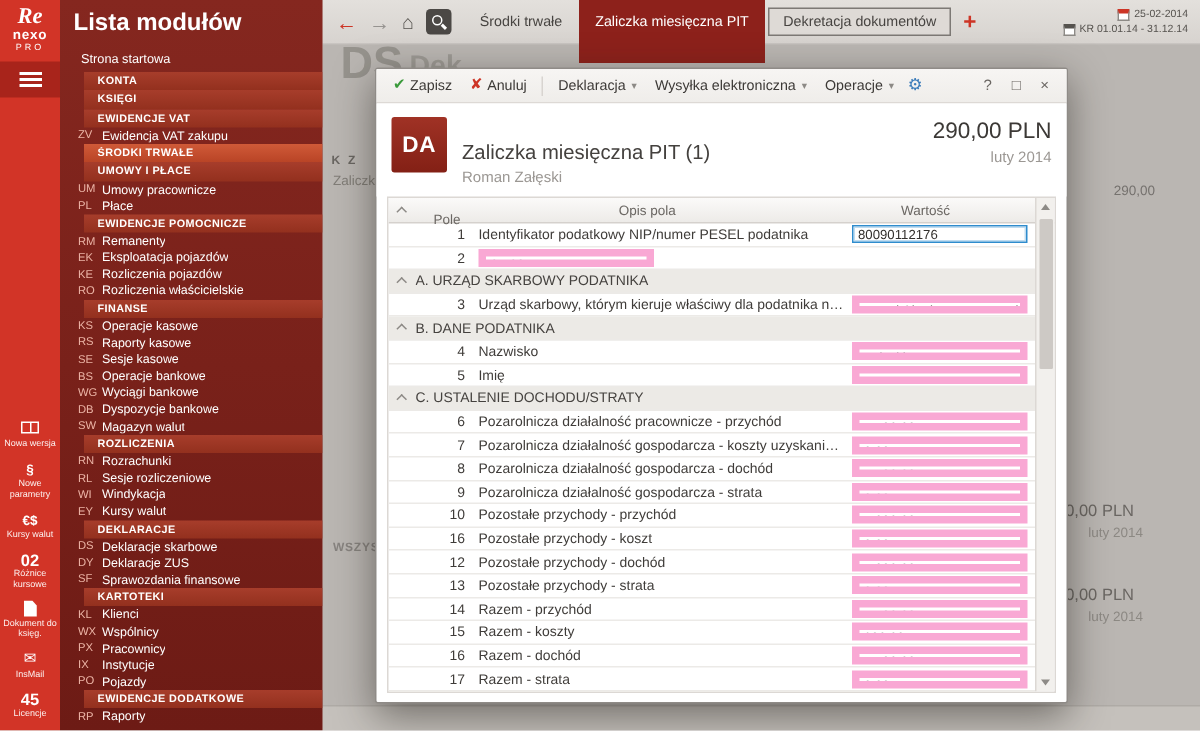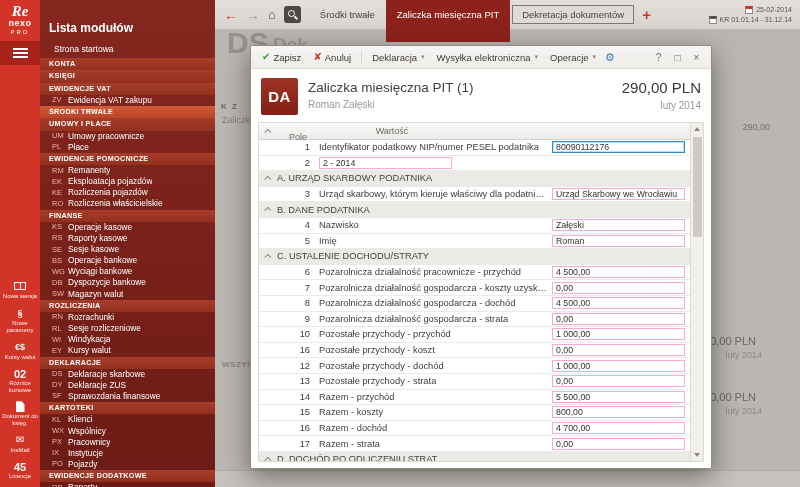--- a/index.html
+++ b/index.html
@@ -23,25 +23,25 @@
   .ri-label { display:block; font-size:6px; line-height:1.15; color:rgba(255,255,255,.92); padding:0 1px; }
   .ic-book { display:inline-block; width:12px; height:8px; border:1px solid #fff; position:relative; vertical-align:middle; }
   .ic-book::after { content:""; position:absolute; left:50%; top:0; bottom:0; width:1px; background:#fff; }
   .ic-doc { display:inline-block; width:9px; height:11px; background:#fff; vertical-align:middle;
             clip-path:polygon(0 0,68% 0,100% 30%,100% 100%,0 100%); }
   .ri-glyph { font-size:9px; font-weight:bold; }
 
   
   .sidebar { position:absolute; left:40px; top:0; width:175px; height:100%; z-index:6; color:#fff;
              background:linear-gradient(#85271f,#6d1b15); overflow:hidden; }
-  .sb-title { font-size:12px; font-weight:bold; padding:21px 0 6px 9px; }
+  .sb-title { font-size:16px; font-weight:bold; padding:7px 0 6px 9px; }
   .sb-item { display:flex; align-items:center; cursor:pointer; }
   .sb-item.link { padding:3px 0 4px 14px; font-size:8.5px; }
   .sb-item.section { background:linear-gradient(#a73d2b,#93301e); font-size:7.2px; font-weight:bold;
-                     letter-spacing:.3px; padding:2px 0 2px 9px; line-height:1.15; text-transform:uppercase; }
+                     letter-spacing:.3px; padding:2px 0 2px 9px; line-height:1.15; text-transform:uppercase;margin-left:16px; }
   .sb-item.section.active { background:linear-gradient(#d05a38,#b94426); }
   .sb-item.module { padding:1px 0 1px 12px; font-size:8.3px; line-height:1.1; }
   .sb-code { color:#ecb4a6; width:16px; flex:none; font-size:7.5px; }
   .sb-label { white-space:nowrap; overflow:hidden; text-overflow:ellipsis; }
 
   
   .main { position:absolute; left:215px; top:0; right:0; bottom:0; }
   .topbar { position:absolute; left:0; top:0; right:0; height:30px; z-index:4;
             background:linear-gradient(#e3e0dc,#d7d3cf); border-bottom:1px solid #bfbbb7;
             display:flex; align-items:center; padding:0 5px; }
@@ -94,21 +94,21 @@
   .ic-x { color:#cd3526; font-size:10px; }
   .dd { font-style:normal; font-size:7px; color:#8d8a86; margin-left:1px; }
   .ic-gear { color:#3c7cba; font-size:11px; margin-left:2px; cursor:pointer; }
   .vsep { width:1px; height:13px; background:#d8d4d0; margin:0 3px; }
   .tb-sp { flex:1; }
   .win-btn { width:17px; text-align:center; font-size:10px; color:#6b6763; cursor:pointer; }
   .dlg-header { flex:none; display:flex; align-items:flex-start; padding:9px 10px 7px; background:#fff; }
   .badge { width:37px; height:37px; background:linear-gradient(#a03225,#832015); color:#fff; font-size:15px; font-weight:bold;
            display:flex; align-items:center; justify-content:center; border-radius:2px; letter-spacing:.5px; flex:none; }
   .titles { margin-left:10px; min-width:0; }
-  .dlg-title { font-size:13.5px; color:#44413e; margin-top:2px; white-space:nowrap; }
+  .dlg-title { font-size:13.5px; color:#44413e; margin-top:16px; white-space:nowrap; }
   .dlg-sub { font-size:10px; color:#9b9793; margin-top:4px; }
   .amounts { margin-left:auto; text-align:right; flex:none; }
   .amt { font-size:15px; color:#3c3936; margin-top:1px; }
   .period { font-size:10px; color:#9b9793; margin-top:4px; }
 
   .dlg-table { flex:1; margin:0 7px 6px; border:1px solid #dcd8d4; position:relative;
                display:flex; flex-direction:column; overflow:hidden; background:#fff; }
   .t-head { flex:none; height:17px; display:flex; align-items:center; padding-right:13px;
             background:linear-gradient(#fbfaf9,#edebe8); border-bottom:1px solid #d5d1cd; font-size:9px; color:#6b6763; }
   .hc, .cell-caret { width:18px; flex:none; display:flex; justify-content:center; align-items:center; }
@@ -117,22 +117,22 @@
   .h-val { width:146px; flex:none; text-align:center; }
   .caret-i { width:5px; height:5px; border-style:solid; border-color:#8d8a86; border-width:1.5px 0 0 1.5px;
              transform:rotate(45deg) translateY(1px); display:none; }
   .t-head .caret-i { display:block; }
   .t-body { flex:1; overflow:hidden; padding-right:13px; }
   .t-row { display:flex; align-items:center; height:15.6px; border-bottom:1px solid #eceae7; font-size:9.3px; color:#3f3c39; }
   .t-row.section { background:#eceae6; color:#45423f; }
   .t-row.section .caret-i { display:block; }
   .cell-num { width:42px; flex:none; text-align:right; padding-right:9px; }
   .cell-desc { flex:1; white-space:nowrap; overflow:hidden; text-overflow:ellipsis; padding-right:4px; }
-  .cell-val { width:138px; flex:none; padding-right:5px; }
-  .val-box { display:block; border:1px solid #f9a8d4; background:#fff; height:12px; line-height:11px;
+  .cell-val { width:122px; flex:none; padding-right:5px; }
+  .val-box { display:block; border:5px solid #f9a8d4; background:#fff; height:12px; line-height:11px;
              font-size:8.8px; padding:0 3px; color:#33302d; overflow:hidden; white-space:nowrap; cursor:text; }
   .t-row.focused .val-box { border:1px solid #2f8ccd; box-shadow:inset 0 0 0 1px rgba(47,140,205,.3); }
   .scrollbar { position:absolute; right:0; top:0; bottom:0; width:13px; background:#f2f0ed; border-left:1px solid #dcd8d4;
                display:flex; flex-direction:column; align-items:center; cursor:pointer; }
   .sb-up { margin-top:4px; width:0; height:0; border-left:3px solid transparent; border-right:3px solid transparent; border-bottom:4px solid #8d8a86; }
   .sb-thumb { width:9px; height:100px; background:#cdc9c5; border-radius:1px; margin-top:6px; }
   .sb-down { margin-top:auto; margin-bottom:4px; width:0; height:0; border-left:3px solid transparent; border-right:3px solid transparent; border-top:4px solid #8d8a86; }
 </style>
 </head>
 <body>
@@ -471,20 +471,21 @@
       <div class="period">luty 2014</div>
     </div>
   </div>
 
   <div class="dlg-table">
     <div class="t-head">
       <span class="hc">
           <i class="caret-i"></i>
         </span>
       <span class="h-num">Pole</span>
+      <span class="h-desc">Opis pola</span>
       <span class="h-val">Wartość</span>
     </div>
     <div class="t-body">
 
         <div class="t-row field focused">
           <span class="cell-caret"></span>
           <span class="cell-num">1</span>
           <span class="cell-desc">Identyfikator podatkowy NIP/numer PESEL podatnika</span>
           <span class="cell-val">
             <span class="val-box">80090112176</span>

